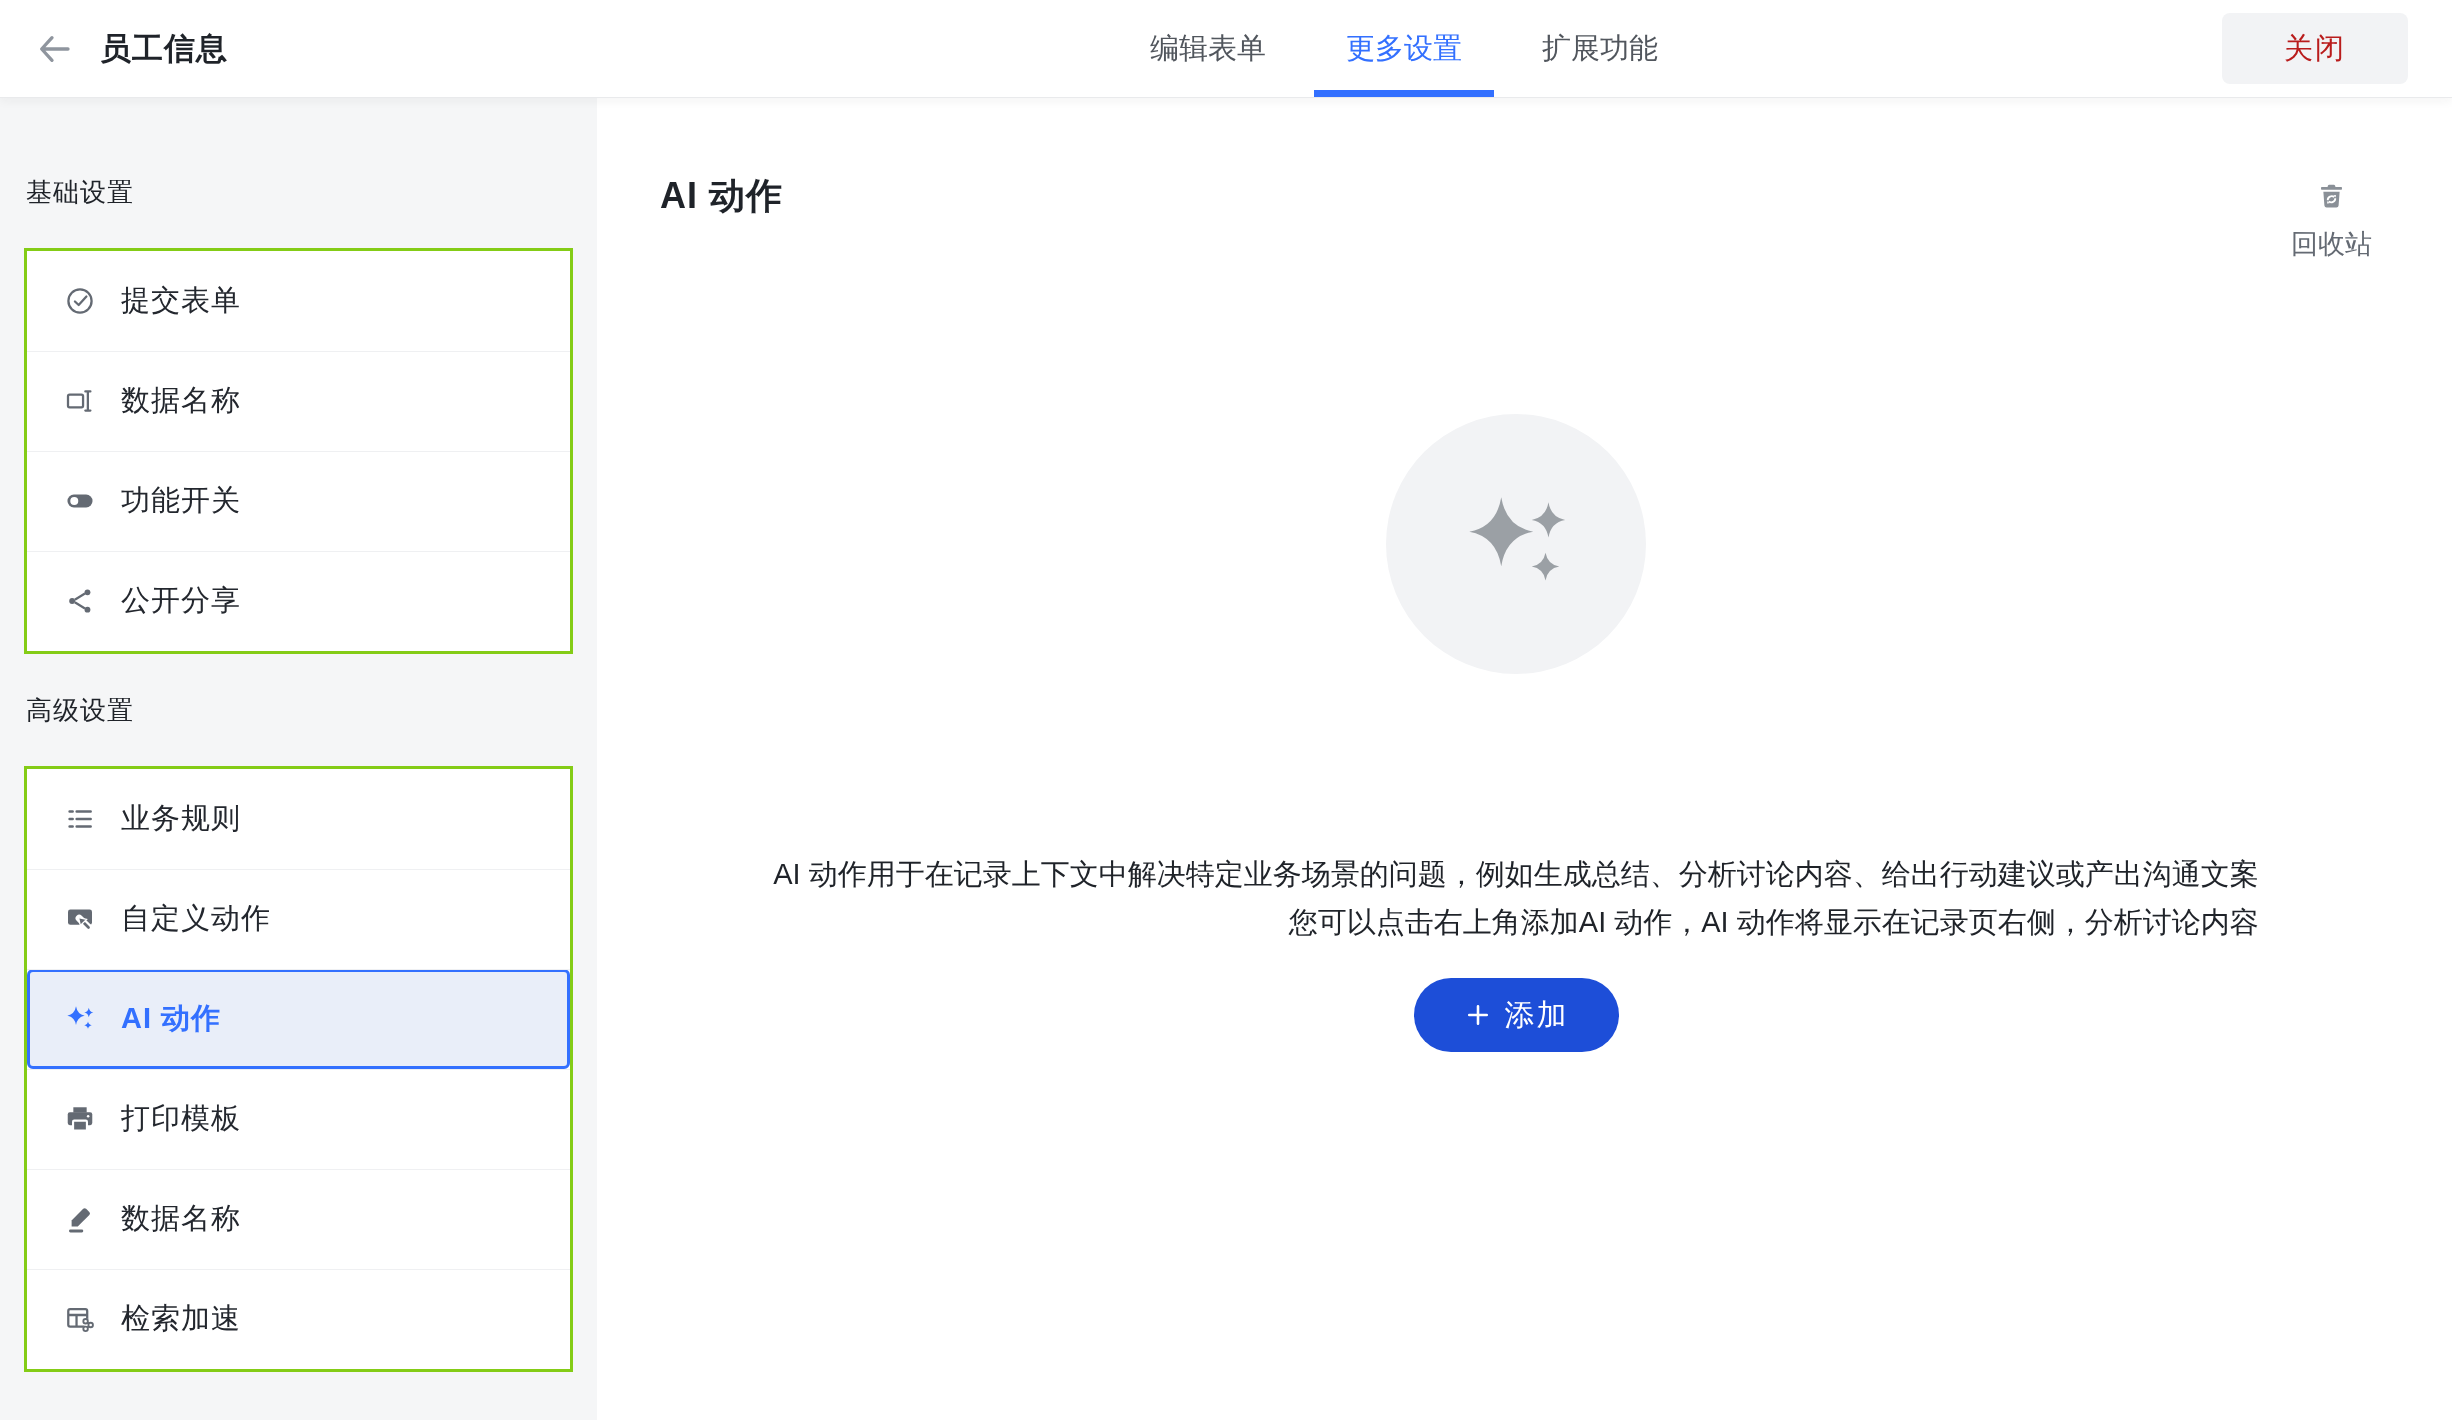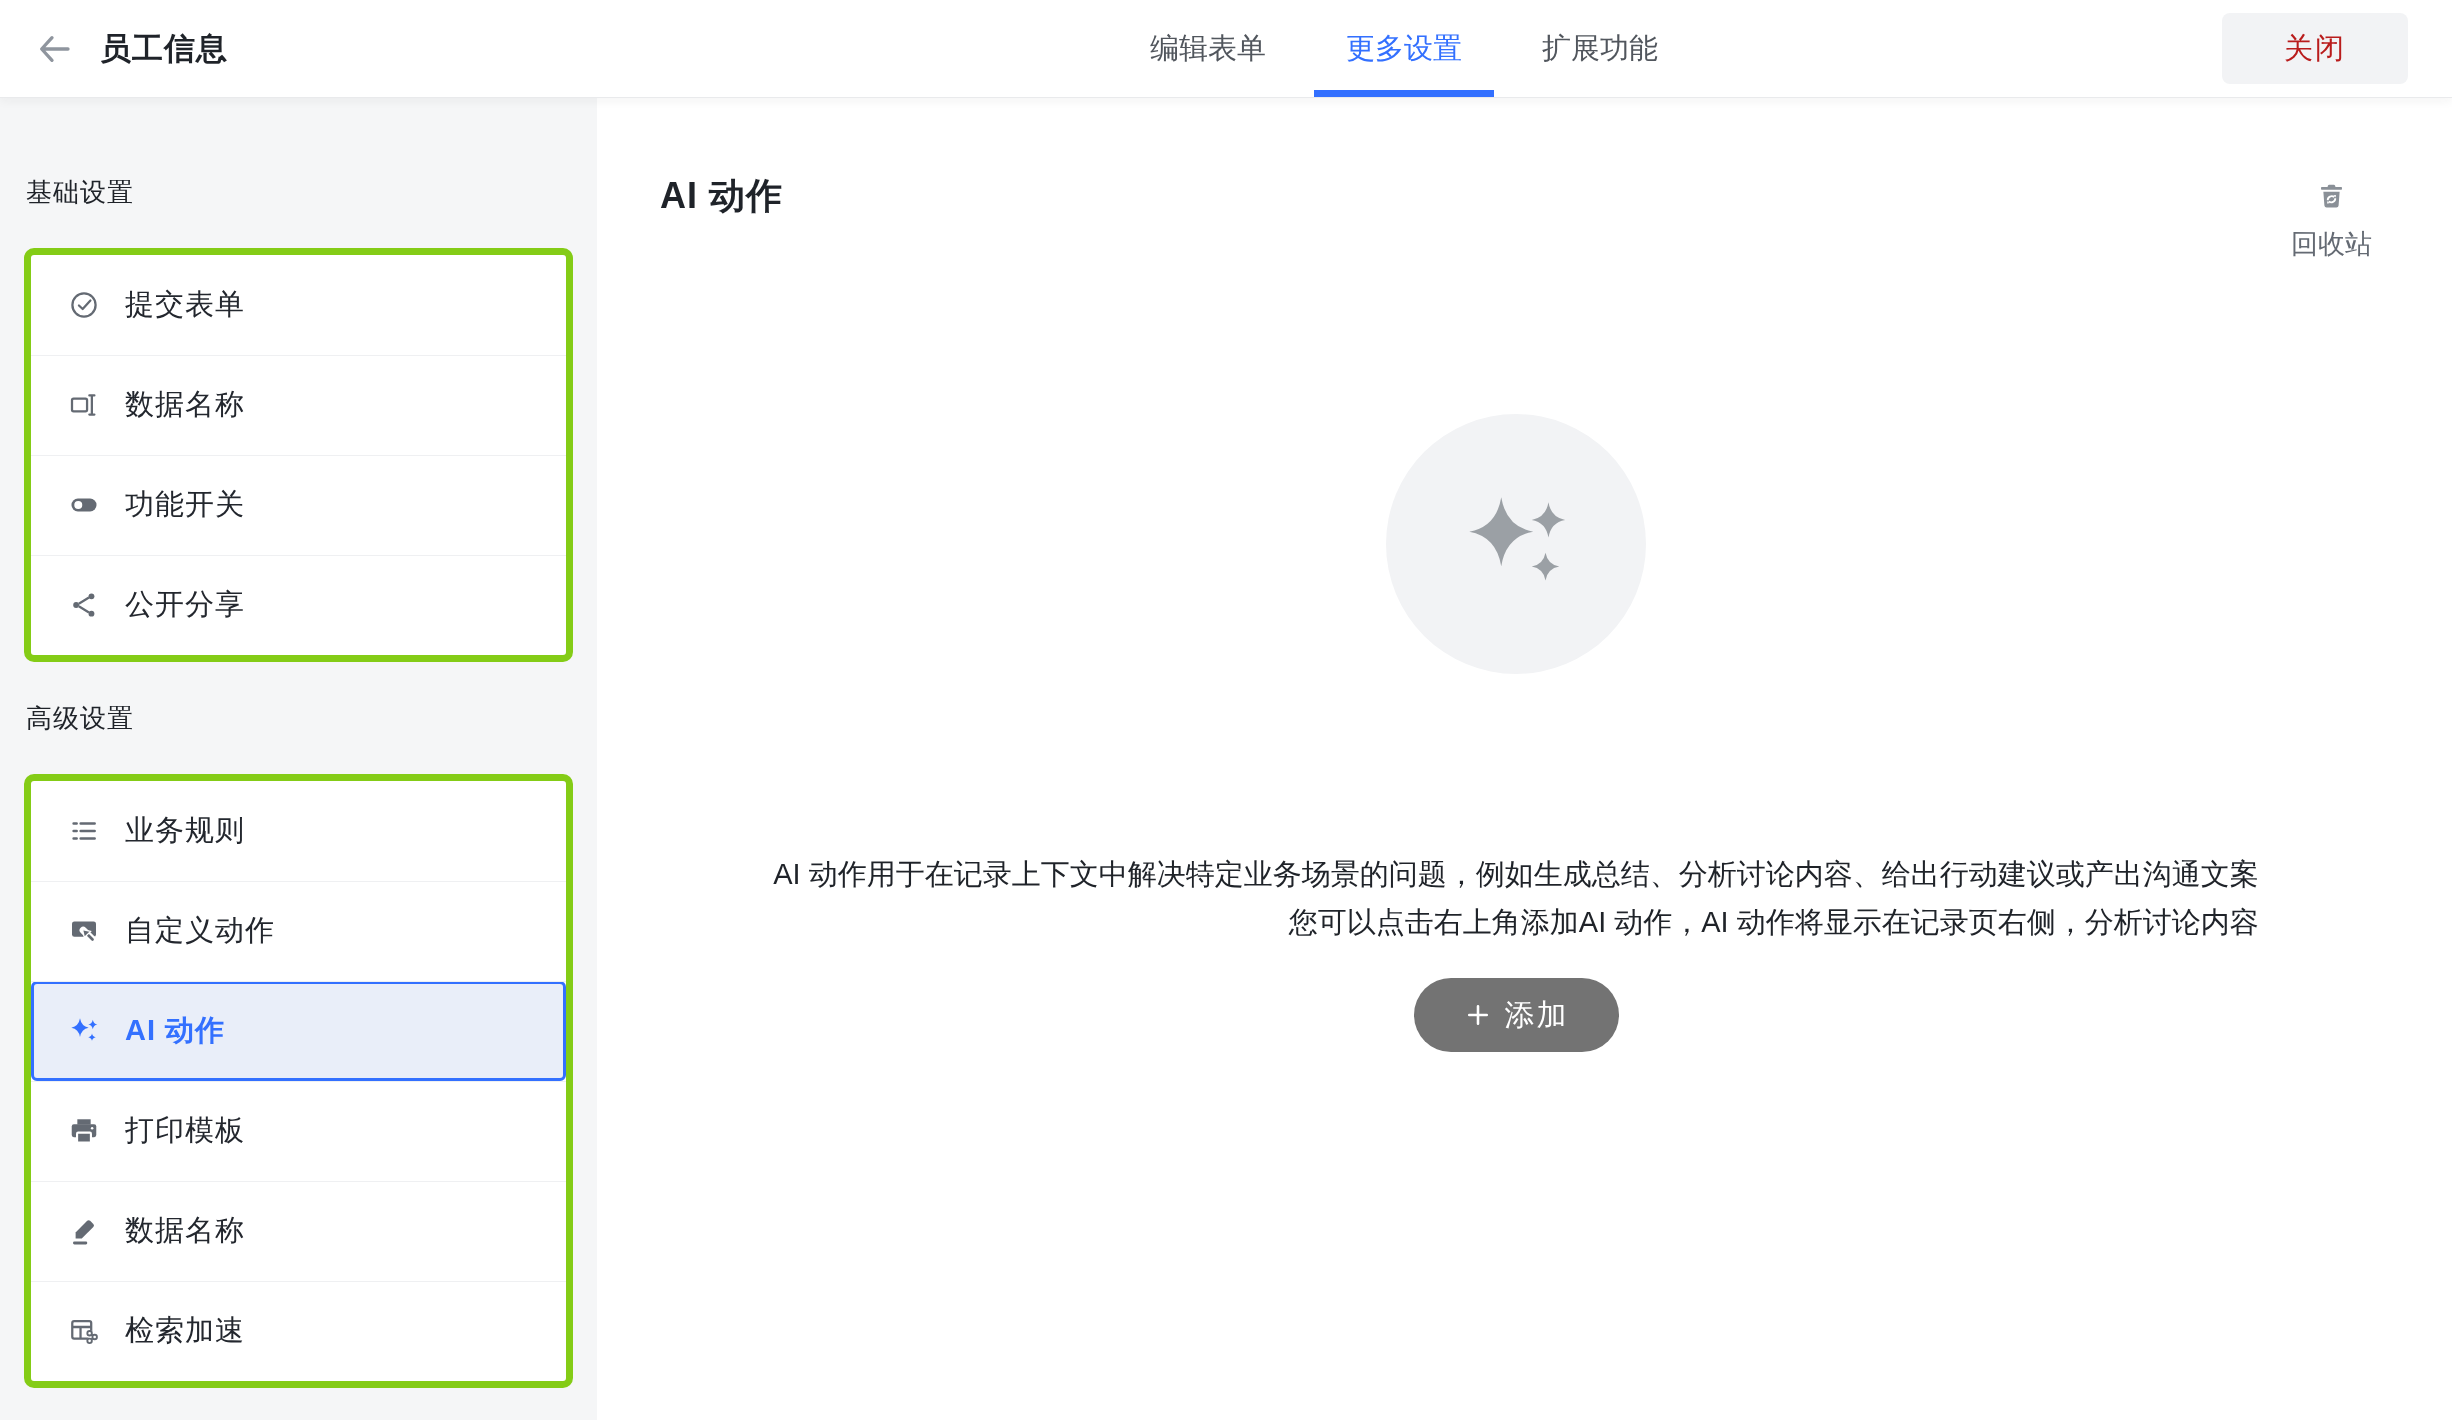--- a/index.html
+++ b/index.html
@@ -42,21 +42,21 @@
   }
 
   
   .body { flex: 1; display: flex; min-height: 0; }
 
   
   .sidebar { width: 597px; flex: none; background: #f5f6f7; padding: 6px 24px; overflow: hidden; }
   .section-title { font-size: 26px; color: #1f2329; margin: 72px 0 38px 2px; letter-spacing: 1px; }
   .section-title.second { margin-top: 39px; }
   .card {
-    background: #fff; border: 7px solid #84cc16; border-radius: 10px; overflow: hidden;
+    background: #fff; border: 3px solid #84cc16; border-radius: 0; overflow: hidden;
   }
   .item {
     height: 100px; display: flex; align-items: center;
     padding: 0 20px 0 37px; position: relative;
     font-size: 29px; color: #23272e; cursor: pointer; letter-spacing: 1px;
   }
   .item + .item::before {
     content: ""; position: absolute; top: 0; left: 0; right: 0; height: 1px; background: #eff0f2;
   }
   .item .icn { width: 32px; height: 32px; margin-right: 25px; flex: none; color: #646a73; display: flex; }
@@ -81,21 +81,21 @@
   .empty { display: flex; flex-direction: column; align-items: center; }
   .empty-circle {
     width: 260px; height: 260px; border-radius: 50%;
     background: #f2f3f5; margin-top: 152px;
     display: flex; align-items: center; justify-content: center;
   }
   .empty-circle svg { width: 118px; height: 118px; color: #9ba0a5; }
   .empty-desc { margin-top: 176px; text-align: right; font-size: 29px; line-height: 48px; color: #1f2329; }
   .add-btn {
     margin-top: 32px; height: 74px; padding: 0 50px;
-    background: #737373; color: #fff; border: none; border-radius: 37px;
+    background: #1d4ed8; color: #fff; border: none; border-radius: 37px;
     font-family: inherit; font-size: 30px; letter-spacing: 2px;
     display: flex; align-items: center; gap: 13px; cursor: pointer;
   }
   .add-btn svg { width: 28px; height: 28px; }
 </style>
 </head>
 <body>
 
 <div class="app">
 

